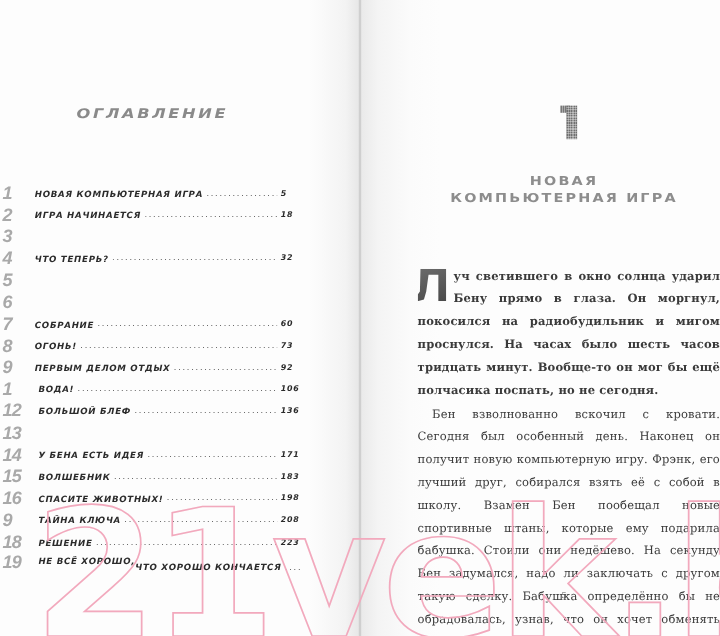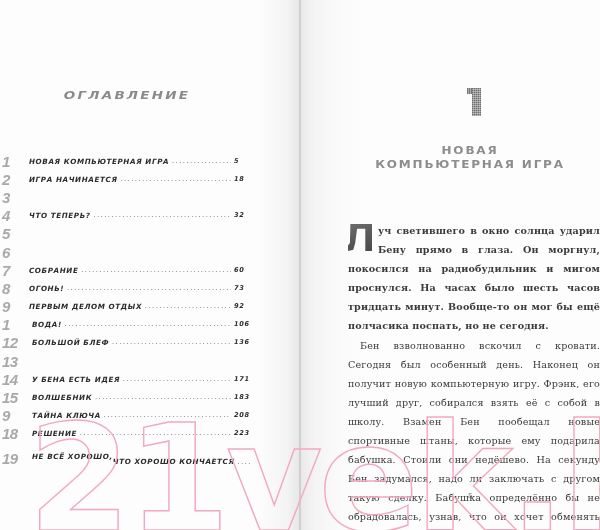--- a/index.html
+++ b/index.html
@@ -15,21 +15,21 @@
     .spine { position: absolute; left: 299px; top: 0; width: 1.5px; height: 530px; background: #cfcfcf; }
 
     
     .toc-title {
       position: absolute; left: 62px; top: 87px; width: 130px; text-align: center;
       font-family: "DejaVu Sans", sans-serif; font-weight: bold; font-size: 13.5px;
       letter-spacing: 2.2px; color: #8a8a8a; transform: scaleY(0.82);
     }
     .toc-list { position: absolute; left: 2px; top: 152px; width: 248px; }
     .toc-row { position: relative; height: 18.2px; display: flex; align-items: center; }
-    .toc-row.double { height: 30px; align-items: center; }
+    .toc-row.double { height: 30px; align-items: flex-start; }
     .toc-num {
       width: 27px; flex: none; font-family: "Liberation Sans", sans-serif; font-weight: bold;
       font-size: 15px; color: #a9a9a9; line-height: 15px; letter-spacing: -0.5px;
     }
     .toc-num.wide { width: 30px; }
     .toc-text {
       flex: 1; display: flex; align-items: flex-start; overflow: hidden; white-space: nowrap;
       font-family: "DejaVu Sans", sans-serif; font-weight: bold; font-size: 7.2px;
       letter-spacing: 0.6px; color: #2b2b2b; text-transform: uppercase;
     }
@@ -182,20 +182,28 @@
             <span class="toc-dots"></span>
             <span class="toc-page">171</span>
           </span>
       </div>
       <div class="toc-row">
         <span class="toc-num wide">15</span>
         <span class="toc-text">
             <span class="toc-label">ВОЛШЕБНИК</span>
             <span class="toc-dots"></span>
             <span class="toc-page">183</span>
+          </span>
+      </div>
+      <div class="toc-row">
+        <span class="toc-num wide">16</span>
+        <span class="toc-text">
+            <span class="toc-label">СПАСИТЕ ЖИВОТНЫХ!</span>
+            <span class="toc-dots"></span>
+            <span class="toc-page">198</span>
           </span>
       </div>
       <div class="toc-row">
         <span class="toc-num wide">9</span>
         <span class="toc-text">
             <span class="toc-label">ТАЙНА КЛЮЧА</span>
             <span class="toc-dots"></span>
             <span class="toc-page">208</span>
           </span>
       </div>

